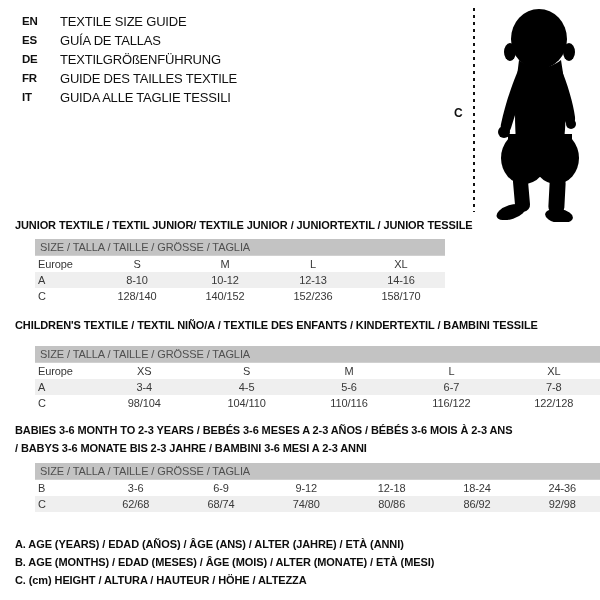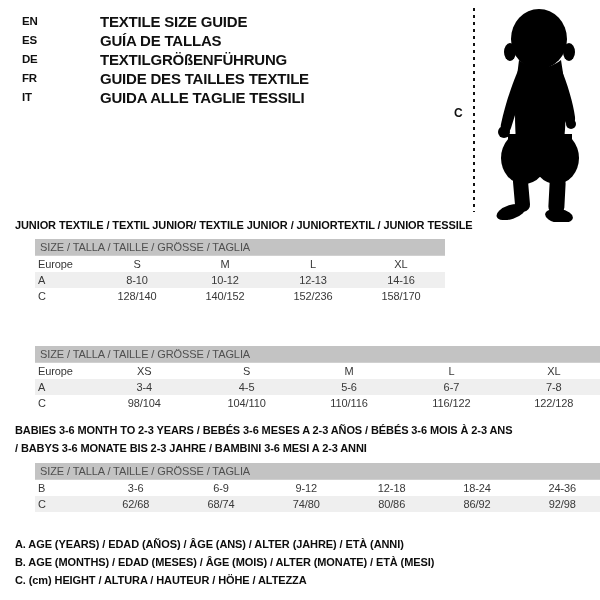--- a/index.html
+++ b/index.html
@@ -4,23 +4,23 @@
 <style>
   html,body { margin:0; padding:0; background:#fff; }
   .page {
     position:relative; width:600px; height:600px; background:#fff;
     font-family:"Liberation Sans", sans-serif; overflow:hidden;
     -webkit-font-smoothing:antialiased;
   }
 
   
   .lang-block { position:absolute; left:22px; top:12px; }
-  .lang-row { display:flex; line-height:19px;gap:40px; }
+  .lang-row { display:flex; line-height:19px; }
   .lang-code { width:38px; font-weight:bold; font-size:11.5px; color:#101010; letter-spacing:-0.2px; }
-  .lang-label { font-weight:bold; font-size:15px; color:#101010; letter-spacing:-0.2px; white-space:nowrap; }
+  .lang-label { font-weight:normal; font-size:13px; color:#101010; letter-spacing:-0.2px; white-space:nowrap; }
 
   
   .measure-label { position:absolute; left:454px; top:106px; font-weight:bold; font-size:12px; color:#101010; }
   .dash-line { position:absolute; left:472px; top:8px; }
   .silhouette { position:absolute; left:483px; top:6px; }
 
   
   .tbl-title { position:absolute; left:15px; font-weight:bold; font-size:11px; color:#0d0d0d; letter-spacing:-0.1px; line-height:18px; }
   .tbl-title.wrap { max-width:500px; }
 
@@ -127,20 +127,21 @@
         <div class="trow">
           <span class="tlabel">C</span>
           <span class="tcell">128/140</span>
           <span class="tcell">140/152</span>
           <span class="tcell">152/236</span>
           <span class="tcell">158/170</span>
         </div>
       </div>
   </div>
 
+  <div class="tbl-title" style="top:316px;">CHILDREN'S TEXTILE / TEXTIL NIÑO/A / TEXTILE DES ENFANTS / KINDERTEXTIL / BAMBINI TESSILE</div>
   <div class="size-table" style="top:346px; width:570px;">
     <div class="size-bar">SIZE / TALLA / TAILLE / GRÖSSE / TAGLIA</div>
     <div class="rows">
         <div class="trow">
           <span class="tlabel">Europe</span>
           <span class="tcell">XS</span>
           <span class="tcell">S</span>
           <span class="tcell">M</span>
           <span class="tcell">L</span>
           <span class="tcell">XL</span>

